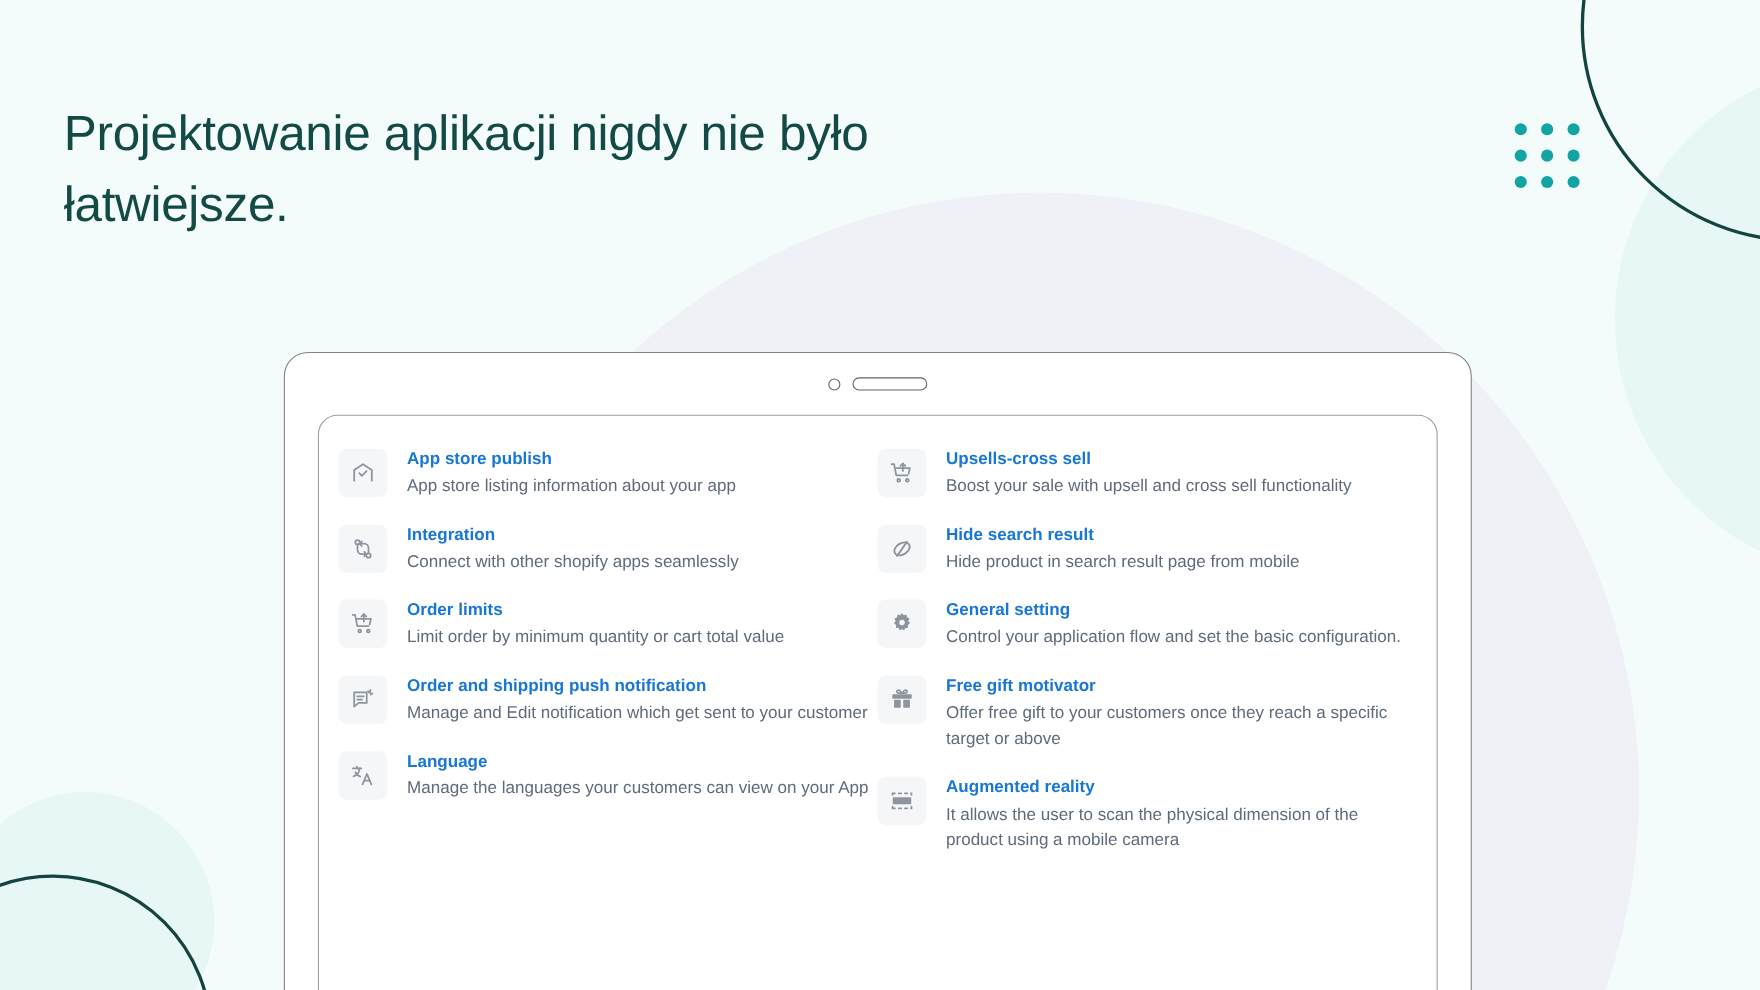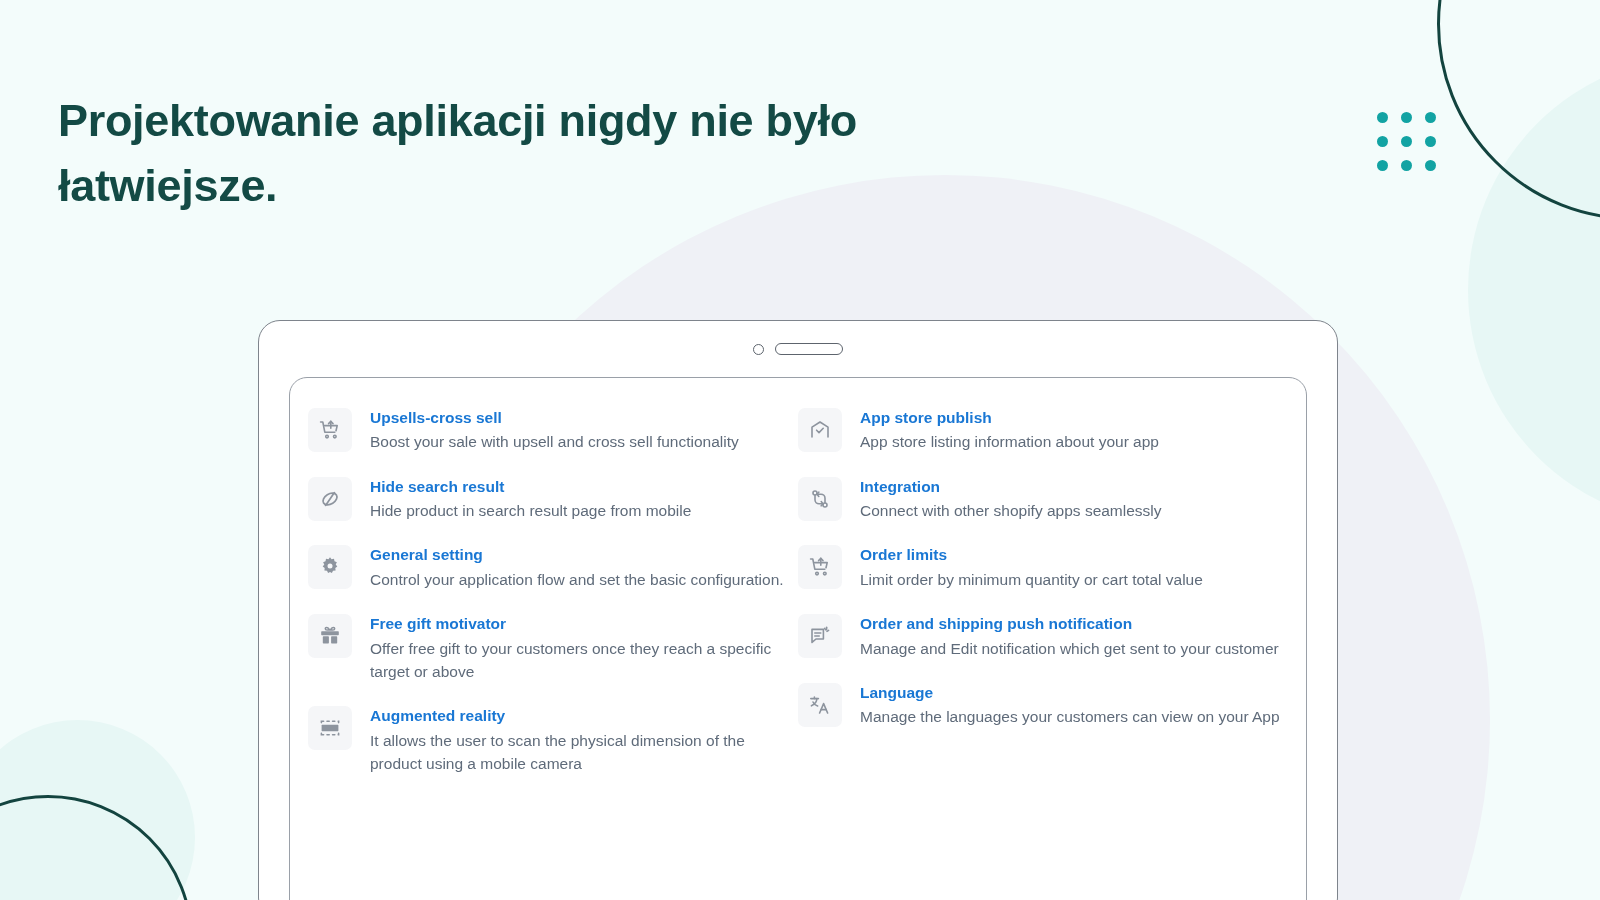--- a/index.html
+++ b/index.html
@@ -89,21 +89,21 @@
   }
 
   
   .headline {
     position: absolute;
     left: 58px;
     top: 58px;
     width: 900px;
     font-size: 45px;
     line-height: 1.45;
-    font-weight: 700;
+    font-weight: 400;
     color: #134a45;
     letter-spacing: -0.3px;
   }
 
   
   .tablet {
     position: absolute;
     left: 258px;
     top: 320px;
     width: 1080px;
@@ -225,176 +225,176 @@
 
 <div class="tablet">
   <div class="tablet-top">
     <div class="camera-dot"></div>
     <div class="speaker-pill"></div>
   </div>
 
   <div class="screen">
     <div class="feature-grid">
 
-      <div class="feature-col col-right">
+      <div class="feature-col col-left">
+
+        <div class="feature-item">
+          <div class="feature-icon">
+            <svg width="24" height="24" viewBox="0 0 24 24" fill="none" stroke="#8d949e" stroke-width="1.6" stroke-linecap="round" stroke-linejoin="round">
+              <path d="M4 19V9.2L12 4l8 5.2V19"></path>
+              <path d="M8.6 12.2l2.4 2.4 4.2-4.3"></path>
+            </svg>
+          </div>
+          <div class="feature-text">
+            <div class="feature-title">App store publish</div>
+            <div class="feature-desc">App store listing information about your app</div>
+          </div>
+        </div>
+
+        <div class="feature-item">
+          <div class="feature-icon">
+            <svg width="24" height="24" viewBox="0 0 24 24" fill="none" stroke="#8d949e" stroke-width="1.6" stroke-linecap="round" stroke-linejoin="round">
+              <circle cx="7" cy="6" r="2"></circle>
+              <circle cx="17" cy="18" r="2"></circle>
+              <path d="M7 8.2v4.6a4 4 0 004 4h4"></path>
+              <path d="M17 15.8v-4.6a4 4 0 00-4-4H9.4"></path>
+              <path d="M13.2 14.6L15 16.8l-1.8 2"></path>
+              <path d="M10.8 9.4L9 7.2l1.8-2"></path>
+            </svg>
+          </div>
+          <div class="feature-text">
+            <div class="feature-title">Integration</div>
+            <div class="feature-desc">Connect with other shopify apps seamlessly</div>
+          </div>
+        </div>
 
         <div class="feature-item">
           <div class="feature-icon">
             <svg width="24" height="24" viewBox="0 0 24 24" fill="none" stroke="#8d949e" stroke-width="1.6" stroke-linecap="round" stroke-linejoin="round">
               <path d="M2.6 4h2.2l2 10.2h10"></path>
               <path d="M6.6 7.6h12.6l-1.2 5.2"></path>
               <circle cx="9" cy="18.6" r="1.3"></circle>
               <circle cx="16.8" cy="18.6" r="1.3"></circle>
               <path d="M12.8 10.2V3.4"></path>
               <path d="M10.6 5.6l2.2-2.2 2.2 2.2"></path>
             </svg>
           </div>
           <div class="feature-text">
-            <div class="feature-title">Upsells-cross sell</div>
-            <div class="feature-desc">Boost your sale with upsell and cross sell functionality</div>
-          </div>
-        </div>
-
-        <div class="feature-item">
-          <div class="feature-icon">
-            <svg width="24" height="24" viewBox="0 0 24 24" fill="none" stroke="#8d949e" stroke-width="1.7" stroke-linecap="round" stroke-linejoin="round">
-              <ellipse cx="12" cy="12" rx="7.6" ry="5.1" transform="rotate(-32 12 12)"></ellipse>
-              <path d="M16.4 5.6L7.6 18.4"></path>
-            </svg>
-          </div>
-          <div class="feature-text">
-            <div class="feature-title">Hide search result</div>
-            <div class="feature-desc">Hide product in search result page from mobile</div>
-          </div>
-        </div>
-
-        <div class="feature-item">
-          <div class="feature-icon">
-            <svg width="24" height="24" viewBox="0 0 24 24" fill="#8d949e">
-              <path d="M12 2.2l1.5 2.1 2.5-.6.5 2.5 2.4 1-1.2 2.3 1.6 2-2 1.6.3 2.5-2.6.2-1.1 2.3L12 16.9l-1.9 1.2-1.1-2.3-2.6-.2.3-2.5-2-1.6 1.6-2L5.1 7.2l2.4-1 .5-2.5 2.5.6L12 2.2z"></path>
-              <circle cx="12" cy="11" r="2.5" fill="#f5f6f8"></circle>
-            </svg>
-          </div>
-          <div class="feature-text">
-            <div class="feature-title">General setting</div>
-            <div class="feature-desc">Control your application flow and set the basic configuration.</div>
-          </div>
-        </div>
-
-        <div class="feature-item">
-          <div class="feature-icon">
-            <svg width="24" height="24" viewBox="0 0 24 24" fill="#8d949e">
-              <path d="M8.4 3.4c1.5 0 2.6 1.3 3.1 2.7h-2.4c-1 0-1.8-.6-1.8-1.4 0-.7.5-1.3 1.1-1.3zM15.6 3.4c.6 0 1.1.6 1.1 1.3 0 .8-.8 1.4-1.8 1.4h-2.4c.5-1.4 1.6-2.7 3.1-2.7z" fill="none" stroke="#8d949e" stroke-width="1.5"></path>
-              <rect x="3.2" y="7.2" width="17.6" height="4" rx="0.7"></rect>
-              <rect x="4.8" y="12.2" width="6.1" height="7.2" rx="0.7"></rect>
-              <rect x="13.1" y="12.2" width="6.1" height="7.2" rx="0.7"></rect>
-            </svg>
-          </div>
-          <div class="feature-text">
-            <div class="feature-title">Free gift motivator</div>
-            <div class="feature-desc">Offer free gift to your customers once they reach a specific target or above</div>
-          </div>
-        </div>
-
-        <div class="feature-item">
-          <div class="feature-icon">
-            <svg width="24" height="24" viewBox="0 0 24 24" fill="none">
-              <path d="M3.4 6.6V5.2h2.2M9 5.2h2.2M14.6 5.2h2.2M20.2 5.2h.4v1.4" stroke="#8d949e" stroke-width="1.6" stroke-linecap="round"></path>
-              <path d="M3.4 17.4v1.4h2.2M9 18.8h2.2M14.6 18.8h2.2M20.2 18.8h.4v-1.4" stroke="#8d949e" stroke-width="1.6" stroke-linecap="round"></path>
-              <rect x="3.6" y="8.8" width="16.8" height="6.4" rx="0.6" fill="#8d949e"></rect>
-            </svg>
-          </div>
-          <div class="feature-text">
-            <div class="feature-title">Augmented reality</div>
-            <div class="feature-desc">It allows the user to scan the physical dimension of the product using a mobile camera</div>
+            <div class="feature-title">Order limits</div>
+            <div class="feature-desc">Limit order by minimum quantity or cart total value</div>
+          </div>
+        </div>
+
+        <div class="feature-item">
+          <div class="feature-icon">
+            <svg width="24" height="24" viewBox="0 0 24 24" fill="none" stroke="#8d949e" stroke-width="1.6" stroke-linecap="round" stroke-linejoin="round">
+              <path d="M4 5.4h11.4V15H8l-4 3.4V5.4z"></path>
+              <path d="M6.8 9h6"></path>
+              <path d="M6.8 12h4.4"></path>
+              <path d="M18.6 3.2v2.4"></path>
+              <path d="M20.6 6.4l-1.6 1"></path>
+              <path d="M16.6 4.4l1.2 1.4"></path>
+            </svg>
+          </div>
+          <div class="feature-text">
+            <div class="feature-title">Order and shipping push notification</div>
+            <div class="feature-desc">Manage and Edit notification which get sent to your customer</div>
+          </div>
+        </div>
+
+        <div class="feature-item">
+          <div class="feature-icon">
+            <svg width="24" height="24" viewBox="0 0 24 24" fill="none" stroke="#8d949e" stroke-width="1.6" stroke-linecap="round" stroke-linejoin="round">
+              <path d="M2.8 5.6h7.6"></path>
+              <path d="M6.4 4v1.6"></path>
+              <path d="M8.8 5.6c0 3.4-2.4 6-5.4 7.2"></path>
+              <path d="M5 9c.9 2 2.6 3.4 4.6 4"></path>
+              <path d="M11.6 20l4-9.4 4 9.4"></path>
+              <path d="M13.1 16.6h5"></path>
+            </svg>
+          </div>
+          <div class="feature-text">
+            <div class="feature-title">Language</div>
+            <div class="feature-desc">Manage the languages your customers can view on your App</div>
           </div>
         </div>
 
       </div>
 
-      <div class="feature-col col-left">
-
-        <div class="feature-item">
-          <div class="feature-icon">
-            <svg width="24" height="24" viewBox="0 0 24 24" fill="none" stroke="#8d949e" stroke-width="1.6" stroke-linecap="round" stroke-linejoin="round">
-              <path d="M4 19V9.2L12 4l8 5.2V19"></path>
-              <path d="M8.6 12.2l2.4 2.4 4.2-4.3"></path>
-            </svg>
-          </div>
-          <div class="feature-text">
-            <div class="feature-title">App store publish</div>
-            <div class="feature-desc">App store listing information about your app</div>
-          </div>
-        </div>
-
-        <div class="feature-item">
-          <div class="feature-icon">
-            <svg width="24" height="24" viewBox="0 0 24 24" fill="none" stroke="#8d949e" stroke-width="1.6" stroke-linecap="round" stroke-linejoin="round">
-              <circle cx="7" cy="6" r="2"></circle>
-              <circle cx="17" cy="18" r="2"></circle>
-              <path d="M7 8.2v4.6a4 4 0 004 4h4"></path>
-              <path d="M17 15.8v-4.6a4 4 0 00-4-4H9.4"></path>
-              <path d="M13.2 14.6L15 16.8l-1.8 2"></path>
-              <path d="M10.8 9.4L9 7.2l1.8-2"></path>
-            </svg>
-          </div>
-          <div class="feature-text">
-            <div class="feature-title">Integration</div>
-            <div class="feature-desc">Connect with other shopify apps seamlessly</div>
-          </div>
-        </div>
+      <div class="feature-col col-right">
 
         <div class="feature-item">
           <div class="feature-icon">
             <svg width="24" height="24" viewBox="0 0 24 24" fill="none" stroke="#8d949e" stroke-width="1.6" stroke-linecap="round" stroke-linejoin="round">
               <path d="M2.6 4h2.2l2 10.2h10"></path>
               <path d="M6.6 7.6h12.6l-1.2 5.2"></path>
               <circle cx="9" cy="18.6" r="1.3"></circle>
               <circle cx="16.8" cy="18.6" r="1.3"></circle>
               <path d="M12.8 10.2V3.4"></path>
               <path d="M10.6 5.6l2.2-2.2 2.2 2.2"></path>
             </svg>
           </div>
           <div class="feature-text">
-            <div class="feature-title">Order limits</div>
-            <div class="feature-desc">Limit order by minimum quantity or cart total value</div>
-          </div>
-        </div>
-
-        <div class="feature-item">
-          <div class="feature-icon">
-            <svg width="24" height="24" viewBox="0 0 24 24" fill="none" stroke="#8d949e" stroke-width="1.6" stroke-linecap="round" stroke-linejoin="round">
-              <path d="M4 5.4h11.4V15H8l-4 3.4V5.4z"></path>
-              <path d="M6.8 9h6"></path>
-              <path d="M6.8 12h4.4"></path>
-              <path d="M18.6 3.2v2.4"></path>
-              <path d="M20.6 6.4l-1.6 1"></path>
-              <path d="M16.6 4.4l1.2 1.4"></path>
-            </svg>
-          </div>
-          <div class="feature-text">
-            <div class="feature-title">Order and shipping push notification</div>
-            <div class="feature-desc">Manage and Edit notification which get sent to your customer</div>
-          </div>
-        </div>
-
-        <div class="feature-item">
-          <div class="feature-icon">
-            <svg width="24" height="24" viewBox="0 0 24 24" fill="none" stroke="#8d949e" stroke-width="1.6" stroke-linecap="round" stroke-linejoin="round">
-              <path d="M2.8 5.6h7.6"></path>
-              <path d="M6.4 4v1.6"></path>
-              <path d="M8.8 5.6c0 3.4-2.4 6-5.4 7.2"></path>
-              <path d="M5 9c.9 2 2.6 3.4 4.6 4"></path>
-              <path d="M11.6 20l4-9.4 4 9.4"></path>
-              <path d="M13.1 16.6h5"></path>
-            </svg>
-          </div>
-          <div class="feature-text">
-            <div class="feature-title">Language</div>
-            <div class="feature-desc">Manage the languages your customers can view on your App</div>
+            <div class="feature-title">Upsells-cross sell</div>
+            <div class="feature-desc">Boost your sale with upsell and cross sell functionality</div>
+          </div>
+        </div>
+
+        <div class="feature-item">
+          <div class="feature-icon">
+            <svg width="24" height="24" viewBox="0 0 24 24" fill="none" stroke="#8d949e" stroke-width="1.7" stroke-linecap="round" stroke-linejoin="round">
+              <ellipse cx="12" cy="12" rx="7.6" ry="5.1" transform="rotate(-32 12 12)"></ellipse>
+              <path d="M16.4 5.6L7.6 18.4"></path>
+            </svg>
+          </div>
+          <div class="feature-text">
+            <div class="feature-title">Hide search result</div>
+            <div class="feature-desc">Hide product in search result page from mobile</div>
+          </div>
+        </div>
+
+        <div class="feature-item">
+          <div class="feature-icon">
+            <svg width="24" height="24" viewBox="0 0 24 24" fill="#8d949e">
+              <path d="M12 2.2l1.5 2.1 2.5-.6.5 2.5 2.4 1-1.2 2.3 1.6 2-2 1.6.3 2.5-2.6.2-1.1 2.3L12 16.9l-1.9 1.2-1.1-2.3-2.6-.2.3-2.5-2-1.6 1.6-2L5.1 7.2l2.4-1 .5-2.5 2.5.6L12 2.2z"></path>
+              <circle cx="12" cy="11" r="2.5" fill="#f5f6f8"></circle>
+            </svg>
+          </div>
+          <div class="feature-text">
+            <div class="feature-title">General setting</div>
+            <div class="feature-desc">Control your application flow and set the basic configuration.</div>
+          </div>
+        </div>
+
+        <div class="feature-item">
+          <div class="feature-icon">
+            <svg width="24" height="24" viewBox="0 0 24 24" fill="#8d949e">
+              <path d="M8.4 3.4c1.5 0 2.6 1.3 3.1 2.7h-2.4c-1 0-1.8-.6-1.8-1.4 0-.7.5-1.3 1.1-1.3zM15.6 3.4c.6 0 1.1.6 1.1 1.3 0 .8-.8 1.4-1.8 1.4h-2.4c.5-1.4 1.6-2.7 3.1-2.7z" fill="none" stroke="#8d949e" stroke-width="1.5"></path>
+              <rect x="3.2" y="7.2" width="17.6" height="4" rx="0.7"></rect>
+              <rect x="4.8" y="12.2" width="6.1" height="7.2" rx="0.7"></rect>
+              <rect x="13.1" y="12.2" width="6.1" height="7.2" rx="0.7"></rect>
+            </svg>
+          </div>
+          <div class="feature-text">
+            <div class="feature-title">Free gift motivator</div>
+            <div class="feature-desc">Offer free gift to your customers once they reach a specific target or above</div>
+          </div>
+        </div>
+
+        <div class="feature-item">
+          <div class="feature-icon">
+            <svg width="24" height="24" viewBox="0 0 24 24" fill="none">
+              <path d="M3.4 6.6V5.2h2.2M9 5.2h2.2M14.6 5.2h2.2M20.2 5.2h.4v1.4" stroke="#8d949e" stroke-width="1.6" stroke-linecap="round"></path>
+              <path d="M3.4 17.4v1.4h2.2M9 18.8h2.2M14.6 18.8h2.2M20.2 18.8h.4v-1.4" stroke="#8d949e" stroke-width="1.6" stroke-linecap="round"></path>
+              <rect x="3.6" y="8.8" width="16.8" height="6.4" rx="0.6" fill="#8d949e"></rect>
+            </svg>
+          </div>
+          <div class="feature-text">
+            <div class="feature-title">Augmented reality</div>
+            <div class="feature-desc">It allows the user to scan the physical dimension of the product using a mobile camera</div>
           </div>
         </div>
 
       </div>
 
     </div>
   </div>
 </div>
 
 </body></html>

